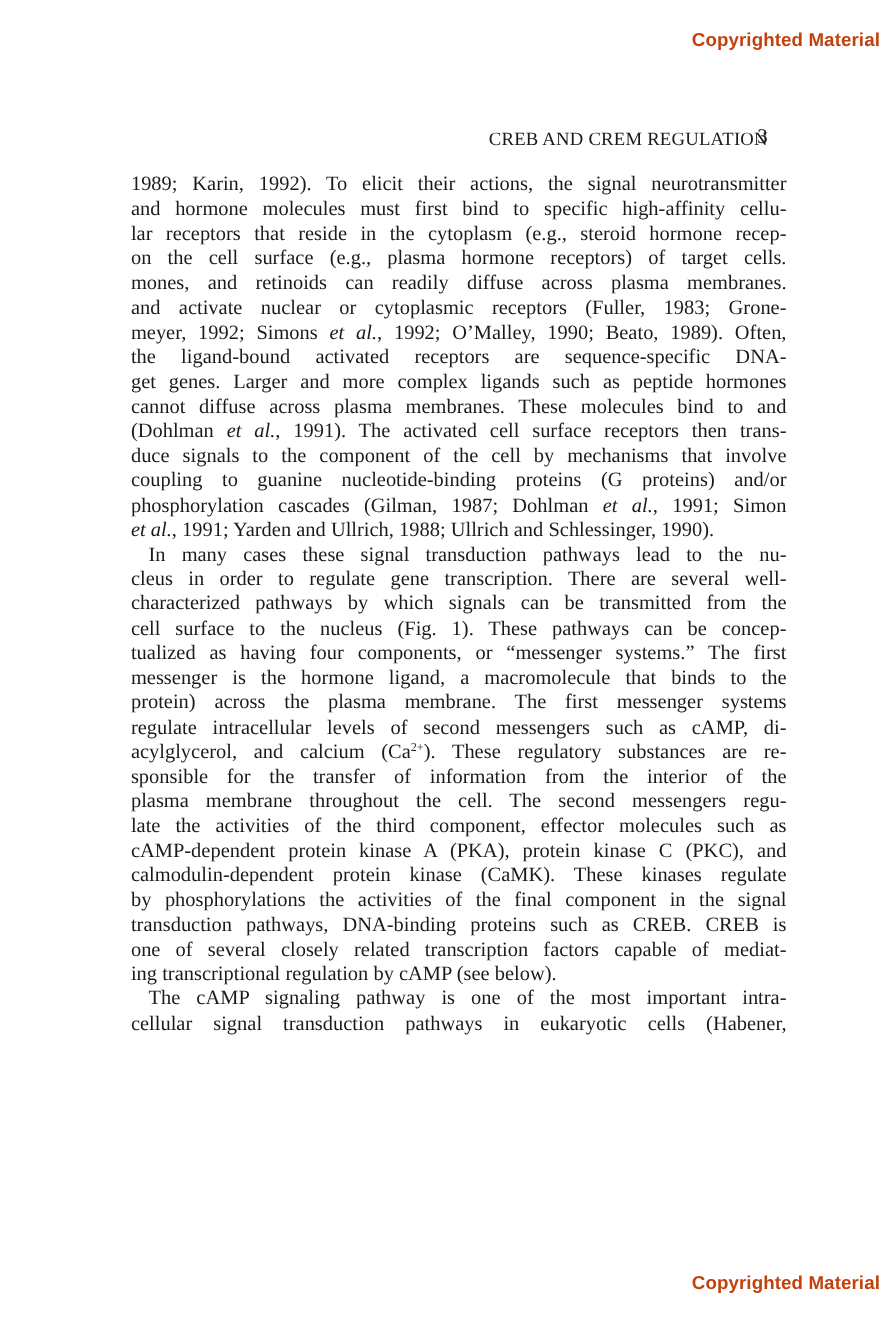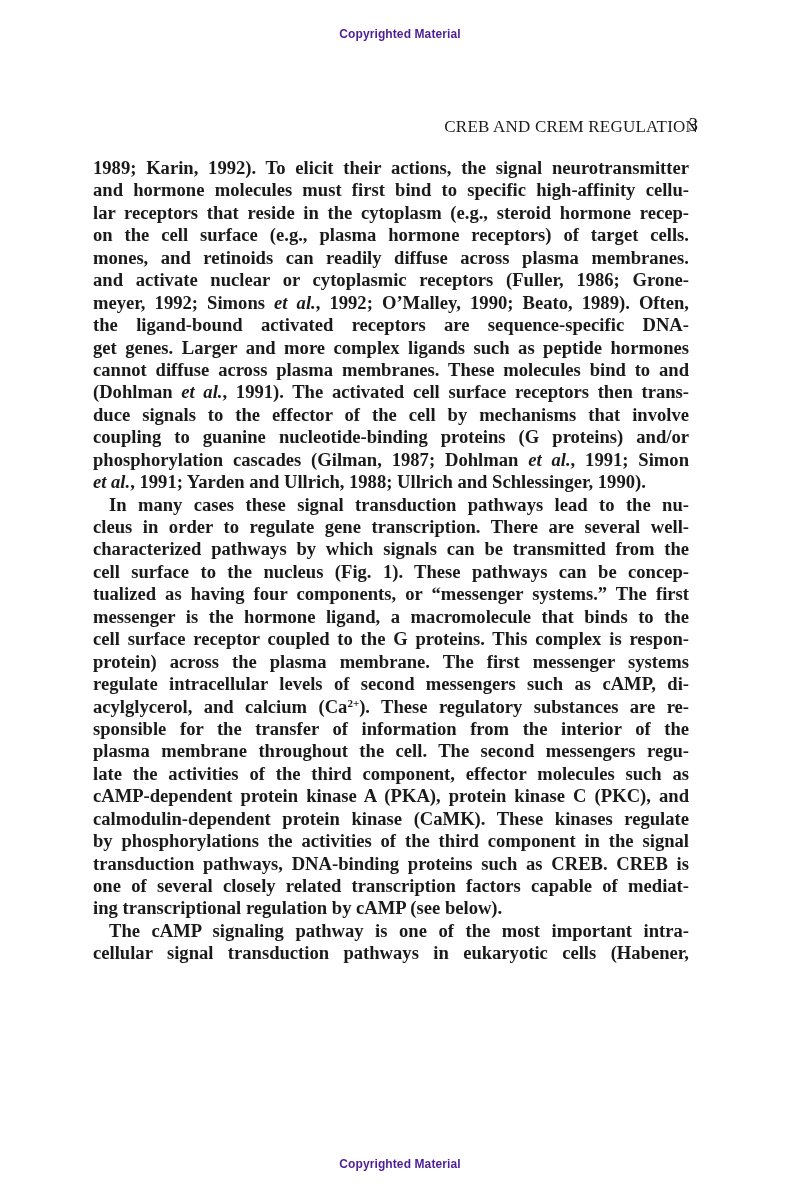--- a/index.html
+++ b/index.html
@@ -12,25 +12,25 @@
       height: 1200px;
       position: relative;
       overflow: hidden;
       font-family: "Liberation Serif", "DejaVu Serif", serif;
       color: #1a1a1a;
     }
     .watermark {
       position: absolute;
       left: 0;
       width: 800px;
-      text-align: center;
+      text-align: right;
       font-family: "Liberation Sans", "DejaVu Sans", sans-serif;
-      font-size: 12px;
+      font-size: 17px;
       font-weight: bold;
-      color: #4c1d95;
+      color: #c2410c;
       letter-spacing: 0.1px;
     }
     .wm-top { top: 27px; }
     .wm-bottom { top: 1157px; }
 
     .running-head {
       position: absolute;
       top: 114px;
       left: 103px;
       width: 595px;
@@ -48,25 +48,24 @@
     .running-head .page-num {
       position: absolute;
       right: 0;
       top: 0;
       font-size: 19px;
     }
 
     .body-text {
       position: absolute;
       top: 157px;
-      left: 93px;
+      left: 119px;
       width: 596px;
       font-size: 18.6px;
       line-height: 22.45px;
-      font-weight: bold;
     }
     .line {
       display: block;
       text-align: justify;
       text-align-last: justify;
       white-space: nowrap;
       height: 22.45px;
       overflow: visible;
     }
     .line.last {
@@ -106,39 +105,39 @@
     <div class="line">
       <span class="line-inner">lar receptors that reside in the cytoplasm (e.g., steroid hormone recep-</span>
     </div>
     <div class="line">
       <span class="line-inner">on the cell surface (e.g., plasma hormone receptors) of target cells.</span>
     </div>
     <div class="line">
       <span class="line-inner">mones, and retinoids can readily diffuse across plasma membranes.</span>
     </div>
     <div class="line">
-      <span class="line-inner">and activate nuclear or cytoplasmic receptors (Fuller, 1986; Grone-</span>
+      <span class="line-inner">and activate nuclear or cytoplasmic receptors (Fuller, 1983; Grone-</span>
     </div>
     <div class="line">
       <span class="line-inner">meyer, 1992; Simons <i>et al.</i>, 1992; O’Malley, 1990; Beato, 1989). Often,</span>
     </div>
     <div class="line">
       <span class="line-inner">the ligand-bound activated receptors are sequence-specific DNA-</span>
     </div>
     <div class="line">
       <span class="line-inner">get genes. Larger and more complex ligands such as peptide hormones</span>
     </div>
     <div class="line">
       <span class="line-inner">cannot diffuse across plasma membranes. These molecules bind to and</span>
     </div>
     <div class="line">
       <span class="line-inner">(Dohlman <i>et al.</i>, 1991). The activated cell surface receptors then trans-</span>
     </div>
     <div class="line">
-      <span class="line-inner">duce signals to the effector of the cell by mechanisms that involve</span>
+      <span class="line-inner">duce signals to the component of the cell by mechanisms that involve</span>
     </div>
     <div class="line">
       <span class="line-inner">coupling to guanine nucleotide-binding proteins (G proteins) and/or</span>
     </div>
     <div class="line">
       <span class="line-inner">phosphorylation cascades (Gilman, 1987; Dohlman <i>et al.</i>, 1991; Simon</span>
     </div>
     <div class="line last">
       <span class="line-inner"><i>et al.</i>, 1991; Yarden and Ullrich, 1988; Ullrich and Schlessinger, 1990).</span>
     </div>
@@ -154,23 +153,20 @@
     <div class="line">
       <span class="line-inner">cell surface to the nucleus (Fig. 1). These pathways can be concep-</span>
     </div>
     <div class="line">
       <span class="line-inner">tualized as having four components, or “messenger systems.” The first</span>
     </div>
     <div class="line">
       <span class="line-inner">messenger is the hormone ligand, a macromolecule that binds to the</span>
     </div>
     <div class="line">
-      <span class="line-inner">cell surface receptor coupled to the G proteins. This complex is respon-</span>
-    </div>
-    <div class="line">
       <span class="line-inner">protein) across the plasma membrane. The first messenger systems</span>
     </div>
     <div class="line">
       <span class="line-inner">regulate intracellular levels of second messengers such as cAMP, di-</span>
     </div>
     <div class="line">
       <span class="line-inner">acylglycerol, and calcium (Ca<sup>2+</sup>). These regulatory substances are re-</span>
     </div>
     <div class="line">
       <span class="line-inner">sponsible for the transfer of information from the interior of the</span>
@@ -181,21 +177,21 @@
     <div class="line">
       <span class="line-inner">late the activities of the third component, effector molecules such as</span>
     </div>
     <div class="line">
       <span class="line-inner">cAMP-dependent protein kinase A (PKA), protein kinase C (PKC), and</span>
     </div>
     <div class="line">
       <span class="line-inner">calmodulin-dependent protein kinase (CaMK). These kinases regulate</span>
     </div>
     <div class="line">
-      <span class="line-inner">by phosphorylations the activities of the third component in the signal</span>
+      <span class="line-inner">by phosphorylations the activities of the final component in the signal</span>
     </div>
     <div class="line">
       <span class="line-inner">transduction pathways, DNA-binding proteins such as CREB. CREB is</span>
     </div>
     <div class="line">
       <span class="line-inner">one of several closely related transcription factors capable of mediat-</span>
     </div>
     <div class="line last">
       <span class="line-inner">ing transcriptional regulation by cAMP (see below).</span>
     </div>

